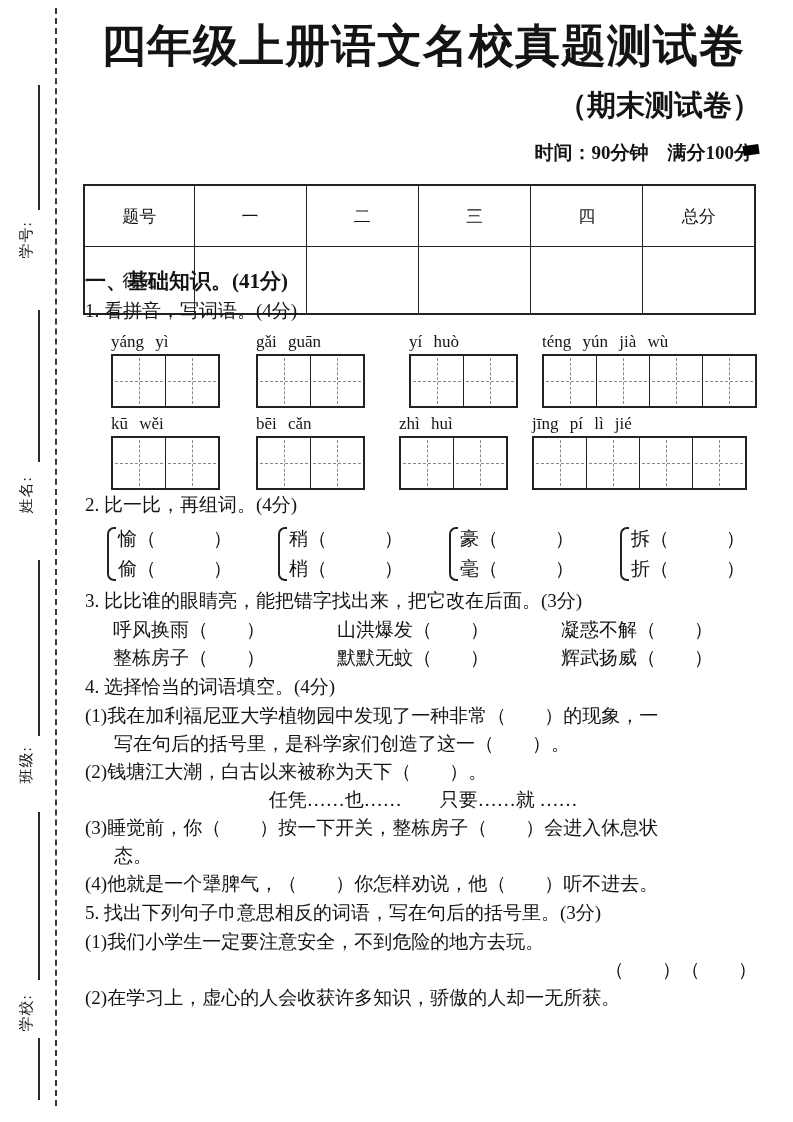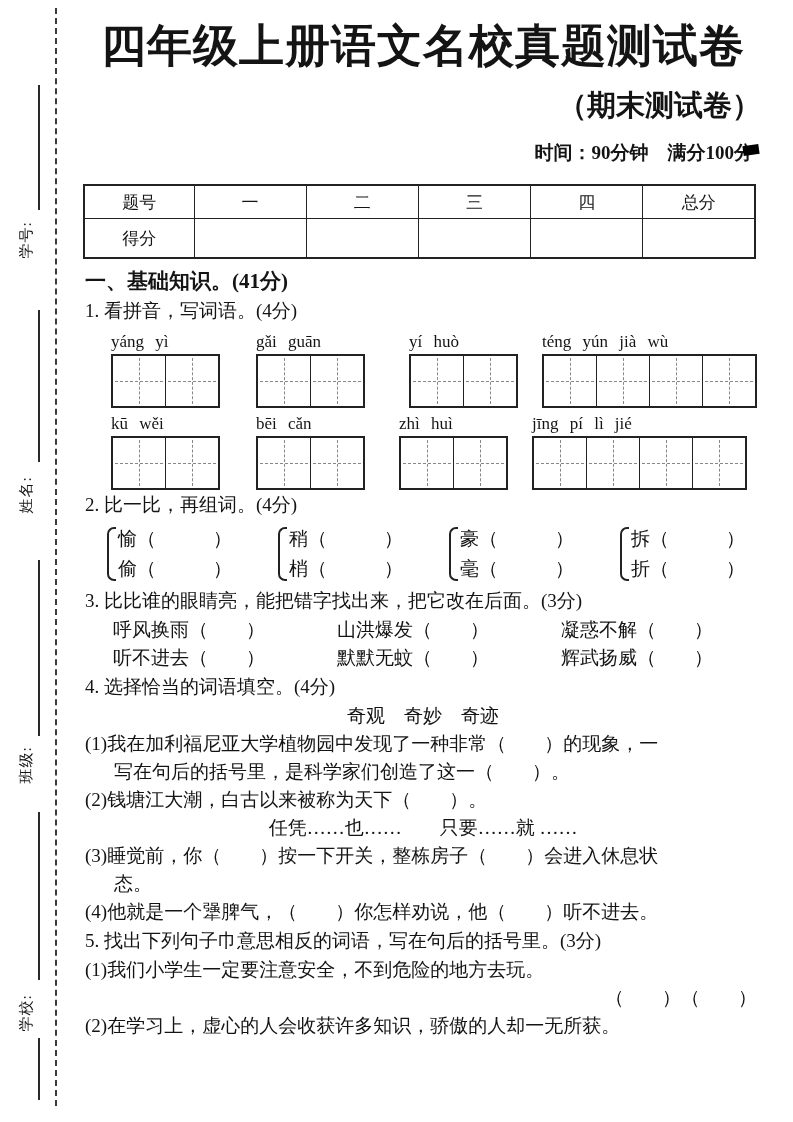--- a/index.html
+++ b/index.html
@@ -48,21 +48,21 @@
     position:absolute;right:40px;top:140px;
     font-size:19px;font-weight:600;white-space:nowrap;
   }
   
   .score-table{
     position:absolute;left:83px;top:184px;width:673px;
     border-collapse:collapse;table-layout:fixed;
     font-size:17px;
   }
   .score-table td{
-    border:1.5px solid #222;text-align:center;padding:0;
+    border:1.5px solid #222;text-align:center;padding:14px;
   }
   .score-table tr:first-child td{height:32px;}
   .score-table tr:last-child td{height:38px;}
   .score-table{border:2.5px solid #222;}
   
   .content{
     position:absolute;left:85px;top:266px;width:676px;
     font-size:19px;line-height:28px;
   }
   .sec-heading{font-size:21px;font-weight:bold;line-height:30px;}
@@ -256,27 +256,26 @@
       </div>
     </div>
 
     <div class="q-label">3. 比比谁的眼睛亮，能把错字找出来，把它改在后面。(3分)</div>
     <div class="err-row">
       <div class="err-item">呼风换雨（　　）</div>
       <div class="err-item">山洪爆发（　　）</div>
       <div class="err-item">凝惑不解（　　）</div>
     </div>
     <div class="err-row">
-      <div class="err-item">听不进去（　　）</div>
+      <div class="err-item">整栋房子（　　）</div>
       <div class="err-item">默默无蚊（　　）</div>
       <div class="err-item">辉武扬威（　　）</div>
     </div>
 
     <div class="q-label">4. 选择恰当的词语填空。(4分)</div>
-    <div class="bank">奇观　奇妙　奇迹</div>
     <div class="para">(1)我在加利福尼亚大学植物园中发现了一种非常（　　）的现象，一</div>
     <div class="para indent">写在句后的括号里，是科学家们创造了这一（　　）。</div>
     <div class="para">(2)钱塘江大潮，白古以来被称为天下（　　）。</div>
     <div class="bank">任凭……也……　　只要……就 ……</div>
     <div class="para">(3)睡觉前，你（　　）按一下开关，整栋房子（　　）会进入休息状</div>
     <div class="para indent">态。</div>
     <div class="para">(4)他就是一个犟脾气，（　　）你怎样劝说，他（　　）听不进去。</div>
 
     <div class="q-label">5. 找出下列句子巾意思相反的词语，写在句后的括号里。(3分)</div>
     <div class="para">(1)我们小学生一定要注意安全，不到危险的地方去玩。</div>

